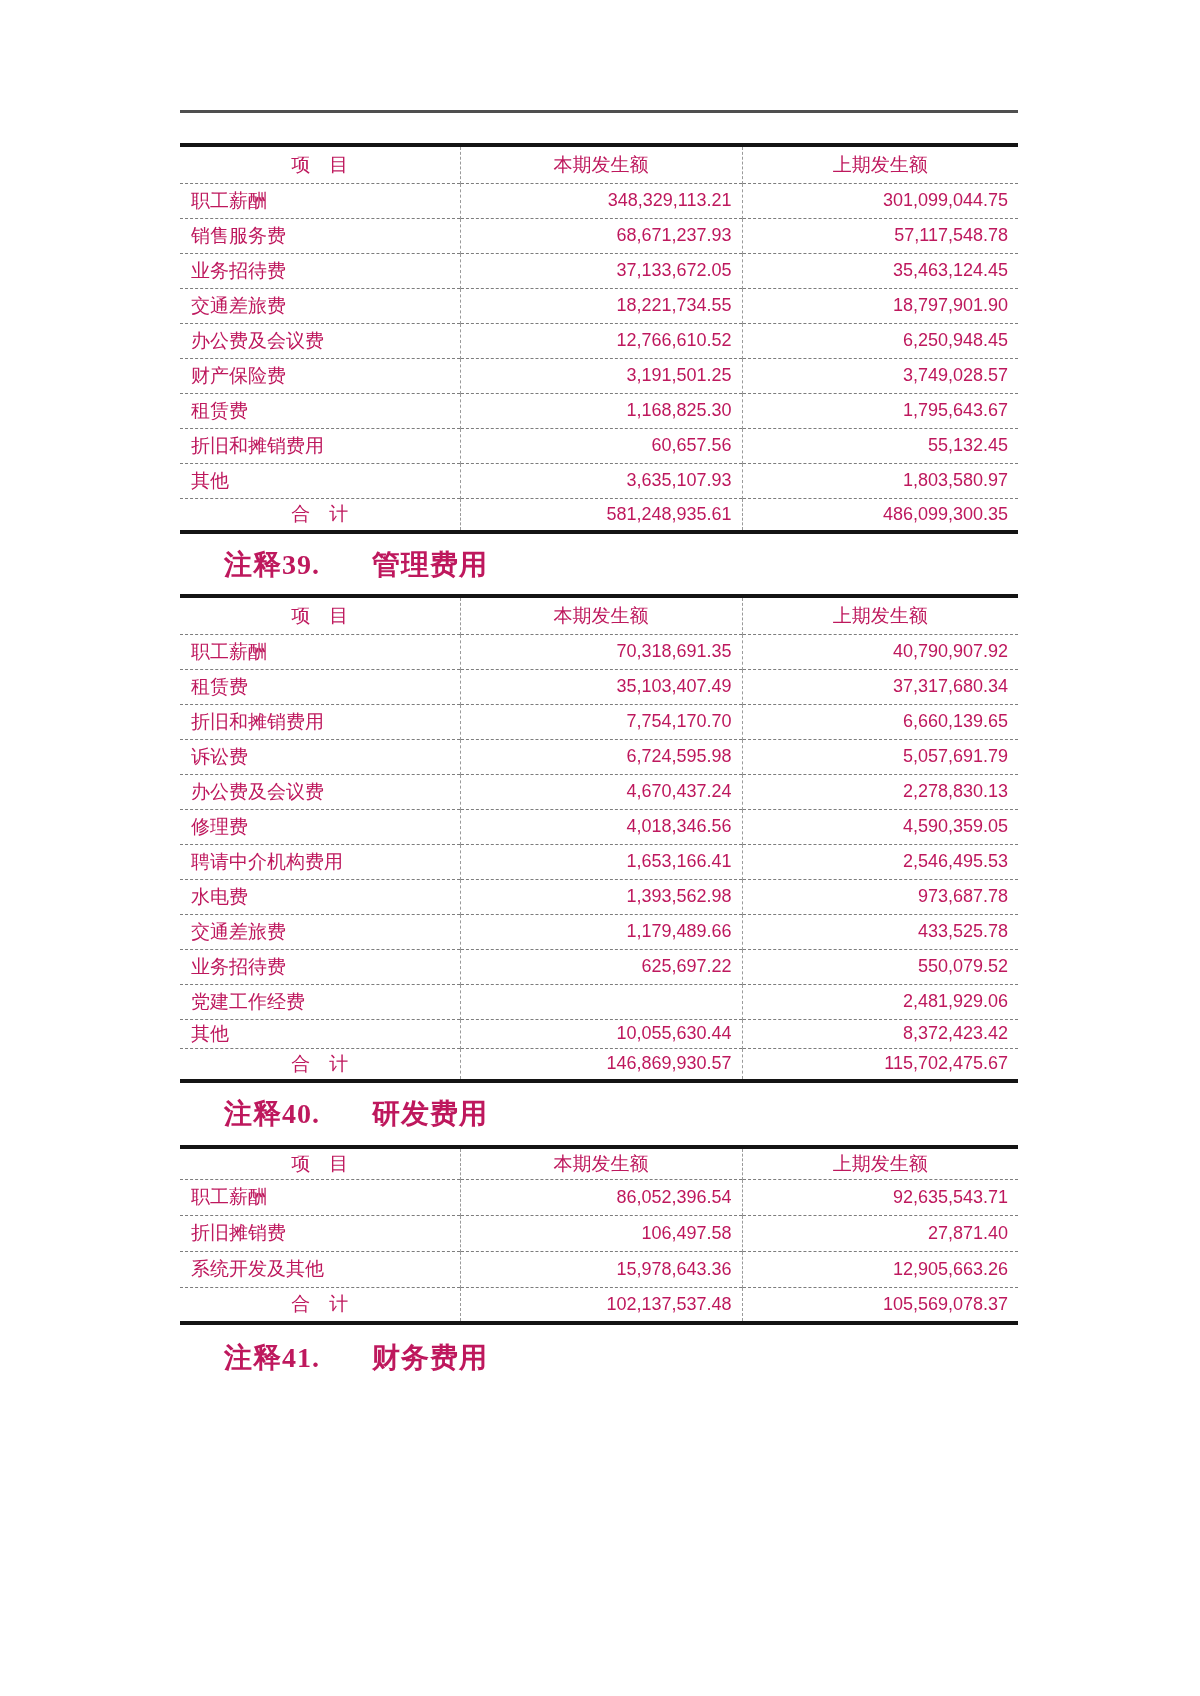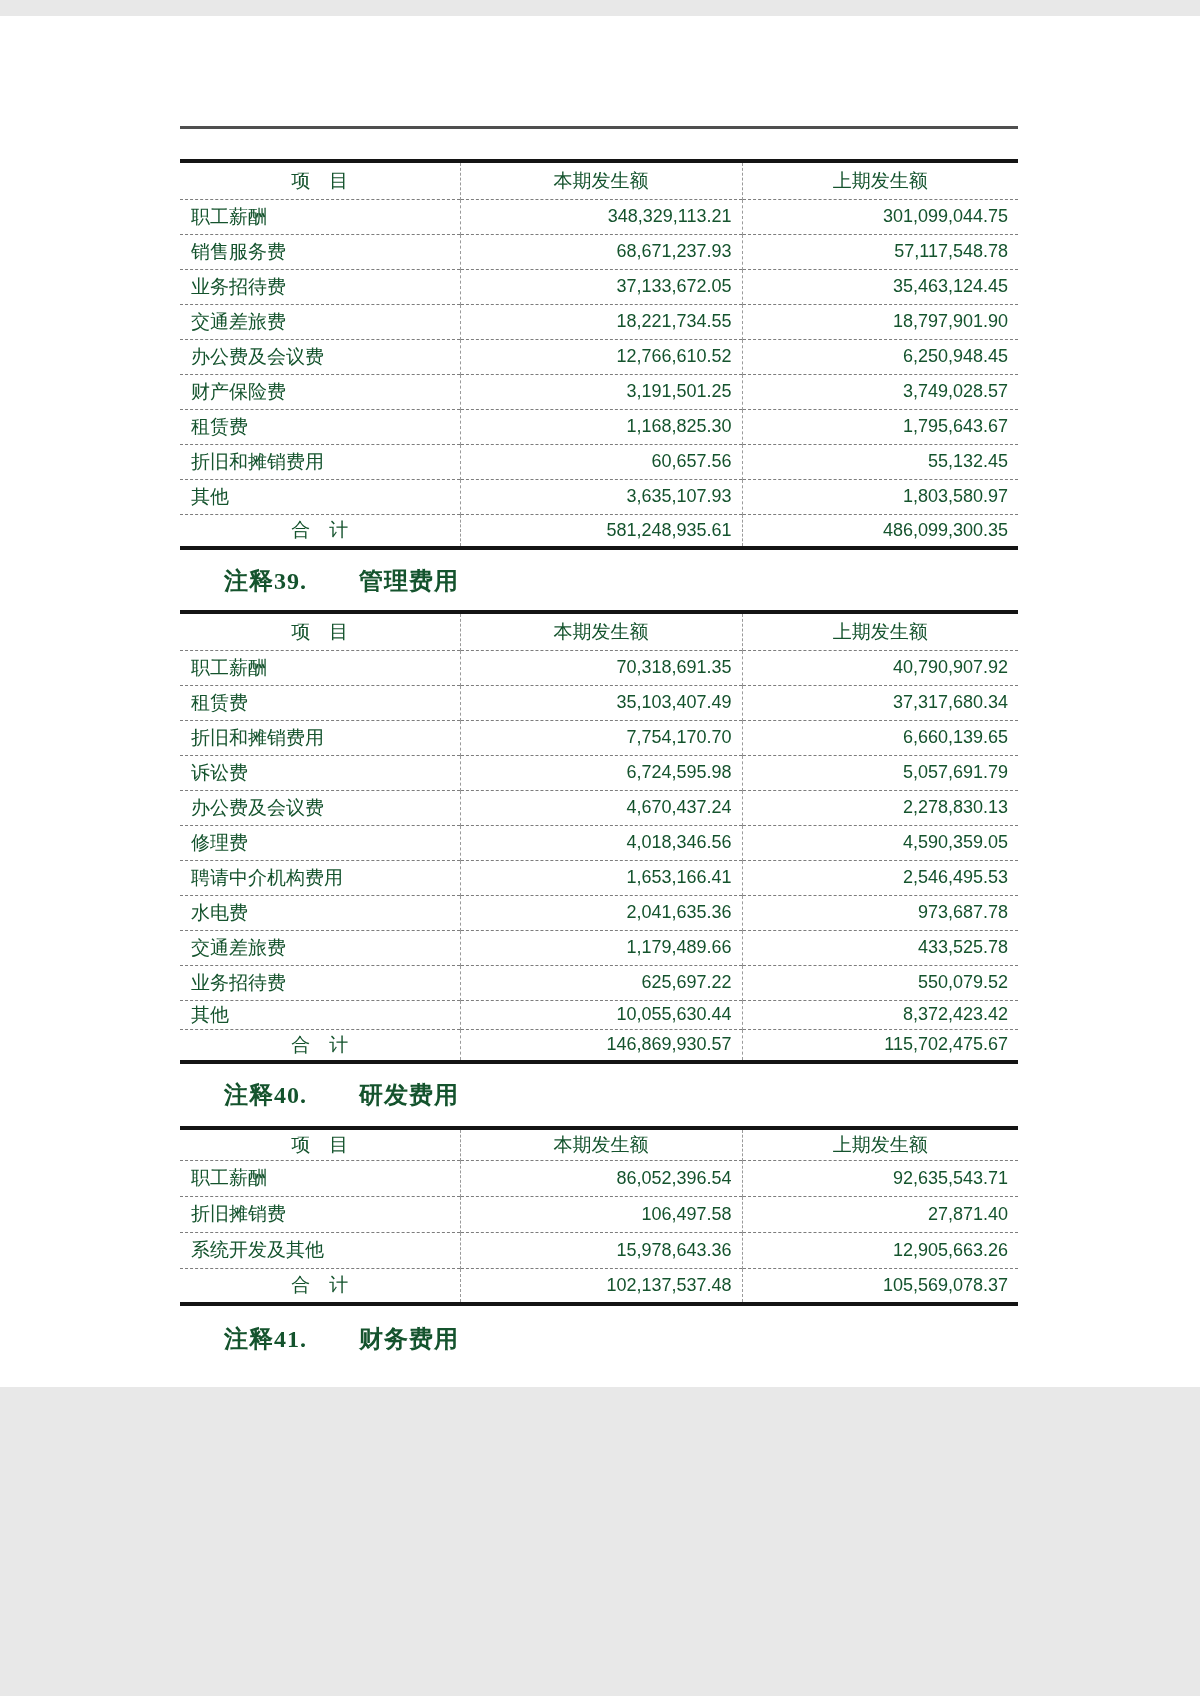--- a/index.html
+++ b/index.html
@@ -1,22 +1,22 @@
 <!DOCTYPE html>
 <html><head>
 <meta charset="utf-8">
 <style>
   html,body { margin:0; padding:0; background:#e8e8e8; }
   .page {
     position: relative;
     width: 1200px;
-    height: 1371px;
-    margin: 16px auto;
+    height: 1696px;
+    margin: 0 auto;
     background: #ffffff;
-    color: #14532d;
+    color: #be185d;
     font-family: "Liberation Serif", "DejaVu Serif", serif;
     overflow: hidden;
   }
   .top-rule {
     width: 838px;
     margin: 110px 0 0 180px;
     border-top: 3px solid #4f4f4f;
     height: 0;
   }
   table.fin-table {
@@ -63,21 +63,21 @@
   .fin-table td.total-label {
     text-align: center;
     font-size: 19px;
   }
   
   .fin-table tbody tr td, .fin-table tfoot tr td { border-top: 1px dashed #7d7d7d; }
   .fin-table th + th, .fin-table td + td { border-left: 1px dashed #9a9a9a; }
 
   .note-heading {
     margin-left: 224px;
-    font-size: 24px;
+    font-size: 28px;
     font-weight: bold;
     line-height: 30px;
     letter-spacing: 1px;
   }
   .note-heading .note-title { margin-left: 52px; }
   .h39 { margin-top: 16px; }
   .h40 { margin-top: 16px; }
   .h41 { margin-top: 18px; }
 
   .page-footer {
@@ -234,36 +234,41 @@
 
 
         <tr>
           <td class="label">聘请中介机构费用</td>
           <td class="num">1,653,166.41</td>
           <td class="num">2,546,495.53</td>
         </tr>
 
         <tr>
           <td class="label">水电费</td>
-          <td class="num">2,041,635.36</td>
+          <td class="num">1,393,562.98</td>
           <td class="num">973,687.78</td>
         </tr>
 
         <tr>
           <td class="label">交通差旅费</td>
           <td class="num">1,179,489.66</td>
           <td class="num">433,525.78</td>
         </tr>
 
         <tr>
           <td class="label">业务招待费</td>
           <td class="num">625,697.22</td>
           <td class="num">550,079.52</td>
         </tr>
 
+        <tr>
+          <td class="label">党建工作经费</td>
+          <td class="num"></td>
+          <td class="num">2,481,929.06</td>
+        </tr>
 
         <tr>
           <td class="label">其他</td>
           <td class="num">10,055,630.44</td>
           <td class="num">8,372,423.42</td>
         </tr>
       </tbody>
     <tfoot>
       <tr>
         <td class="total-label">合　计</td>

